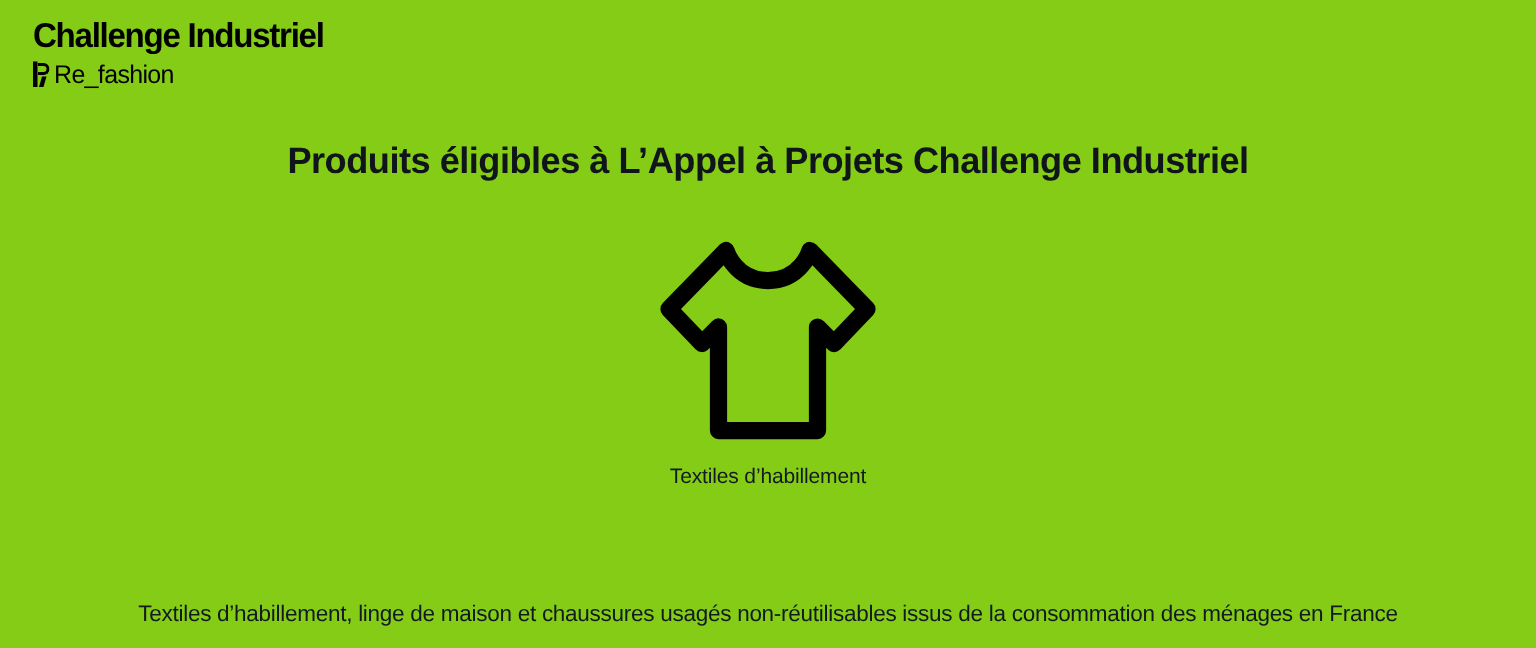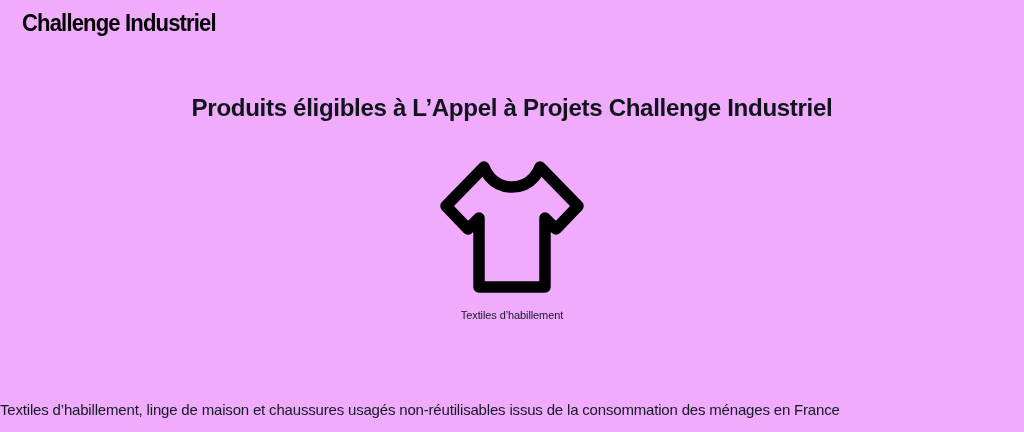--- a/index.html
+++ b/index.html
@@ -14,21 +14,21 @@
     background: #c2dcf0;
     font-family: "Liberation Sans", "DejaVu Sans", sans-serif;
     color: #10151c;
     -webkit-font-smoothing: antialiased;
   }
 
   .slide {
     position: relative;
     width: 1024px;
     height: 432px;
-    background: #f0abfc;
+    background: #84cc16;
     box-sizing: border-box;
   }
 
   
   .logo {
     position: absolute;
     left: 22px;
     top: 12px;
     line-height: 1;
     user-select: none;
@@ -131,46 +131,53 @@
     height: 152px;
     display: flex;
     align-items: flex-end;
     justify-content: center;
   }
   .icon-art svg {
     display: block;
   }
   .icon-label {
     margin-top: 9px;
-    font-size: 11px;
+    font-size: 14px;
     font-weight: 400;
     letter-spacing: -0.1px;
     color: #131a22;
     text-align: center;
   }
 
   
   .caption {
     position: absolute;
     bottom: 14px;
     left: 0;
     width: 1024px;
+    text-align: center;
     font-size: 15px;
     font-weight: 400;
     letter-spacing: -0.18px;
     color: #131a22;
   }
 </style>
 </head>
 <body>
 
 <div class="slide">
 
   <div class="logo">
     <span class="logo-primary">Challenge Industriel</span>
+    <span class="logo-secondary">
+      <span class="logo-mark">
+          <span class="mark-leg"></span>
+        </span>
+      <span class="logo-word">Re_fashion</span>
+    </span>
   </div>
 
   <div class="title">Produits éligibles à L’Appel à Projets Challenge Industriel</div>
 
   <div class="icon-row">
 
     <div class="icon-cell">
       <div class="icon-art">
         <svg width="176" height="146" viewBox="0 0 176 146" fill="none" aria-hidden="true">
           <path d="M60 13 L22 52 L44 75 L55 64 L55 133 L121 133 L121 64 L132 75 L154 52 L116 13

